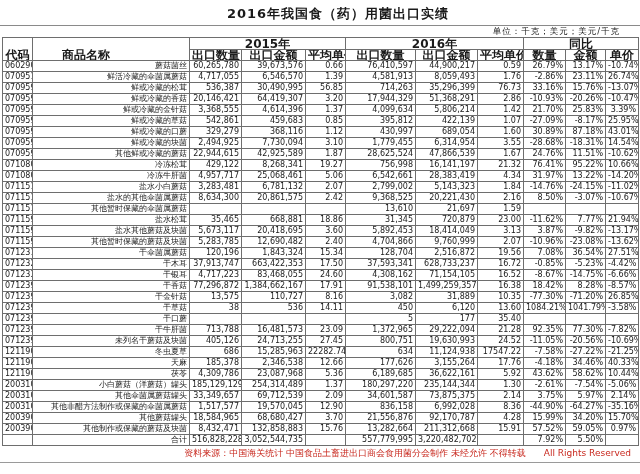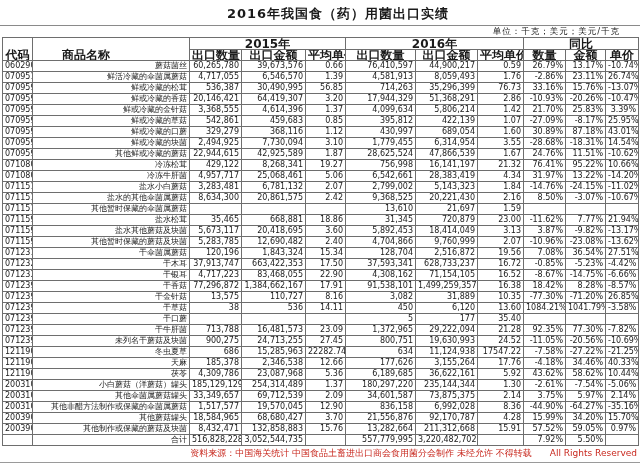--- a/index.html
+++ b/index.html
@@ -25,21 +25,21 @@
     font-size:8px;height:10px;line-height:10px;
   }
   .export-table th{font-weight:bold;text-align:center;font-size:12px;}
   .export-table th.year-h{height:11px;}
   .c-code{text-align:left;}
   .c-name{text-align:right;}
   .c-num{text-align:right;}
   tr.total td{font-weight:normal;}
   .footer-row{
     display:flex;justify-content:flex-end;align-items:center;gap:18px;
-    padding:2px 3px 0 0;font-size:9px;line-height:11px;
+    padding:2px 9px 0 0;font-size:9px;line-height:11px;
   }
   .footer-src,.footer-rights{color:#c8281e;}
   .bottom-divider{border:none;border-top:1px solid #9a9a9a;margin:3px 0 0 0;height:0;}
 </style>
 </head>
 <body>
 
 <div class="page-title">2016年我国食（药）用菌出口实绩</div>
 <hr class="title-divider">
 <div class="units-note">单位：千克；美元；美元/千克</div>
@@ -324,21 +324,21 @@
         <td class="c-num">16.72</td>
         <td class="c-num">-0.85%</td>
         <td class="c-num">-5.23%</td>
         <td class="c-num">-4.42%</td>
       </tr>
       <tr>
         <td class="c-code">07123300</td>
         <td class="c-name">干银耳</td>
         <td class="c-num">4,717,223</td>
         <td class="c-num">83,468,055</td>
-        <td class="c-num">22.90</td>
+        <td class="c-num">24.60</td>
         <td class="c-num">4,308,162</td>
         <td class="c-num">71,154,105</td>
         <td class="c-num">16.52</td>
         <td class="c-num">-8.67%</td>
         <td class="c-num">-14.75%</td>
         <td class="c-num">-6.66%</td>
       </tr>
       <tr>
         <td class="c-code">07123910</td>
         <td class="c-name">干香菇</td>
@@ -400,21 +400,21 @@
         <td class="c-num">1,372,965</td>
         <td class="c-num">29,222,094</td>
         <td class="c-num">21.28</td>
         <td class="c-num">92.35%</td>
         <td class="c-num">77.30%</td>
         <td class="c-num">-7.82%</td>
       </tr>
       <tr>
         <td class="c-code">07123990</td>
         <td class="c-name">未列名干蘑菇及块菌</td>
-        <td class="c-num">900,275</td>
+        <td class="c-num">405,126</td>
         <td class="c-num">24,713,255</td>
         <td class="c-num">27.45</td>
         <td class="c-num">800,751</td>
         <td class="c-num">19,630,993</td>
         <td class="c-num">24.52</td>
         <td class="c-num">-11.05%</td>
         <td class="c-num">-20.56%</td>
         <td class="c-num">-10.69%</td>
       </tr>
       <tr>

